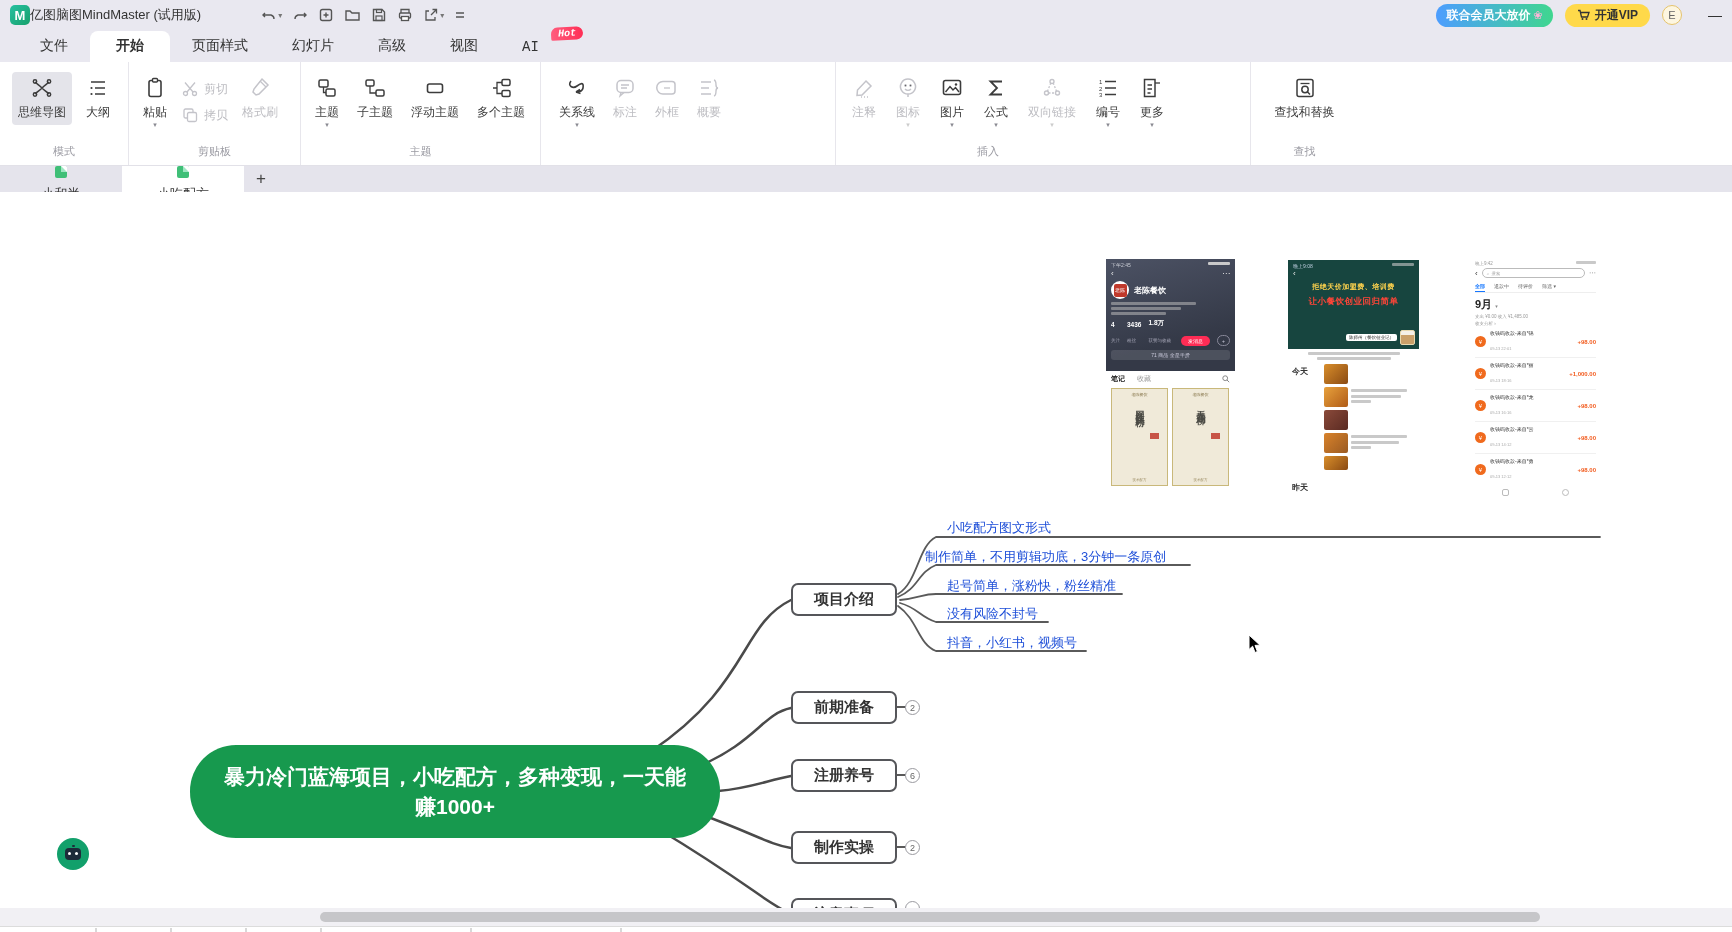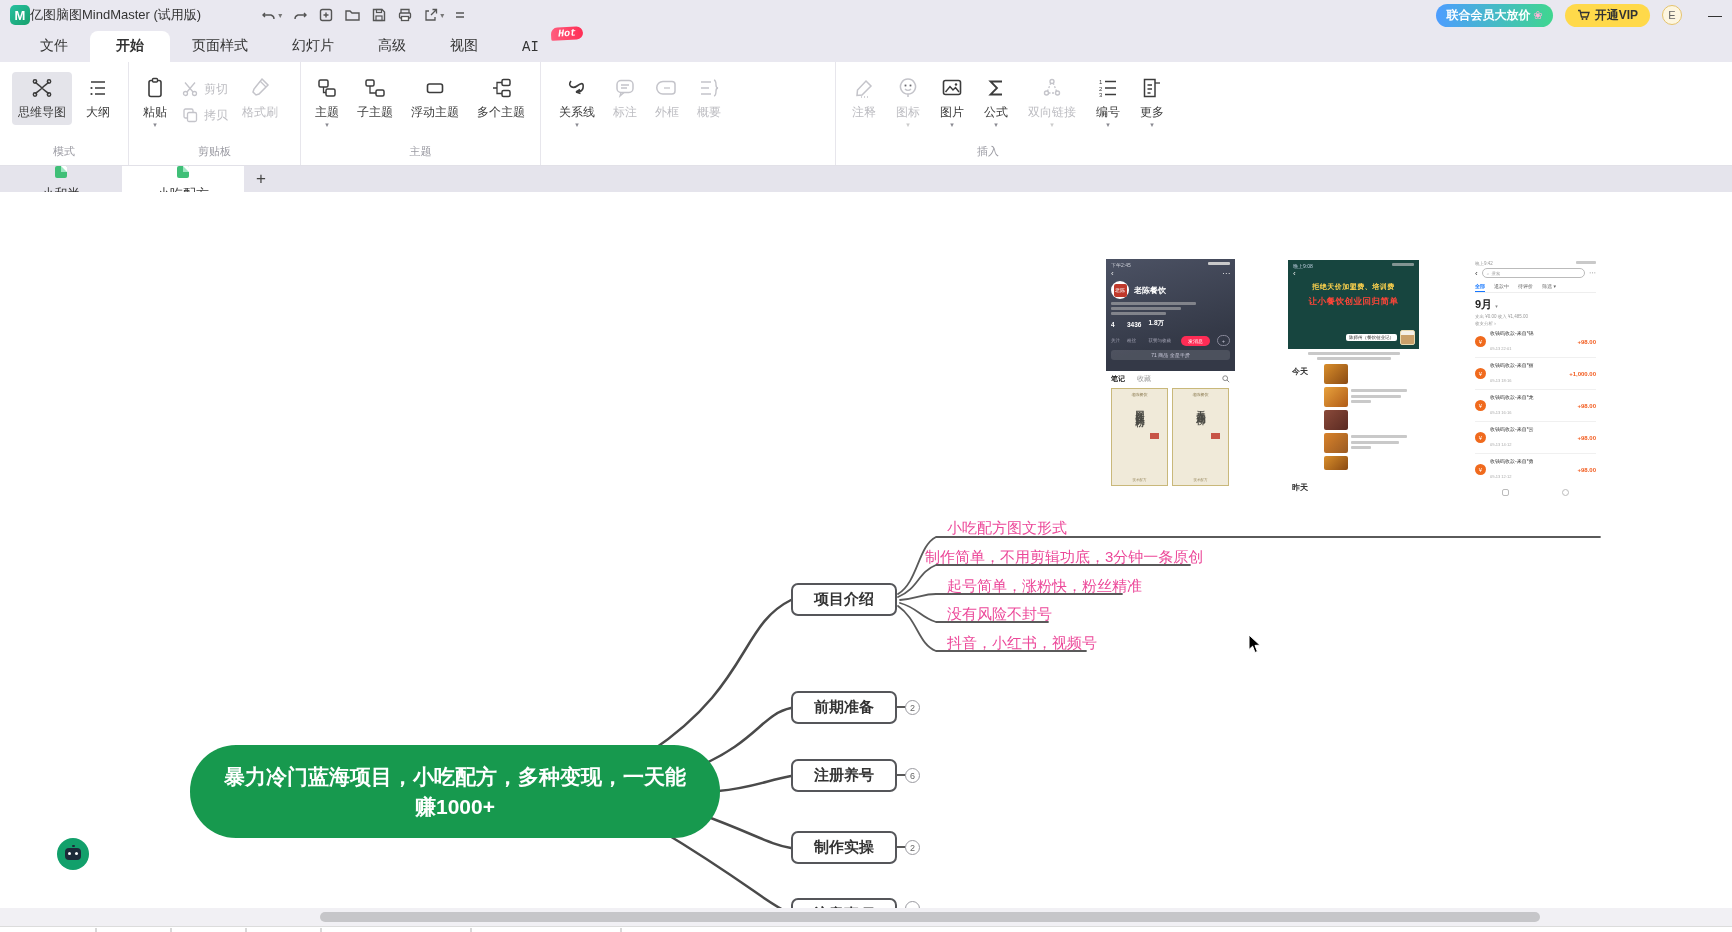--- a/index.html
+++ b/index.html
@@ -62,21 +62,21 @@
   
   .canvas { position:absolute; left:0; top:192px; width:1732px; height:716px; background:#fff; }
   #wires { position:absolute; left:0; top:0; width:1732px; height:932px; z-index:10; pointer-events:none; }
 
   .central-node { position:absolute; left:190px; top:745px; width:530px; height:93px; background:#17994e; border-radius:46px; display:flex; align-items:center; justify-content:center; z-index:20; }
   .central-node span { display:block; width:462px; text-align:center; color:#fff; font-weight:bold; font-size:21px; line-height:30px; }
 
   .topic { position:absolute; width:106px; height:33px; background:#fff; border:2px solid #55565a; border-radius:7px; display:flex; align-items:center; justify-content:center; font-size:15px; font-weight:bold; color:#333; z-index:20; }
   .badge { position:absolute; width:15px; height:15px; border:1px solid #9a9aa0; border-radius:50%; background:#fff; color:#666; font-size:9px; display:flex; align-items:center; justify-content:center; z-index:20; }
 
-  .subtopic { position:absolute; font-size:15px; color:#ec4899; z-index:12; white-space:nowrap; }
+  .subtopic { position:absolute; font-size:13px; color:#1d4ed8; z-index:12; white-space:nowrap; }
 
   .overlay-word { position:absolute; left:742px; top:768px; z-index:30; font-size:52px; font-weight:900; letter-spacing:3px; color:#fff; -webkit-text-stroke:4px #000; paint-order:stroke fill; white-space:nowrap; }
 
   
   .shot { position:absolute; z-index:8; overflow:hidden; }
   .bar { background:#c9c9c9; border-radius:1px; }
   .gbar { background:#b9b9b9; border-radius:1px; }
 
   
   .s1 { left:1106px; top:259px; width:129px; height:231px; background:#fff; }
@@ -458,20 +458,32 @@
             <path d="M4.5 3.5 H15 V20.5 H4.5 Z" stroke="#3c3c3c" fill="none" stroke-width="1.5"></path>
             <path d="M7.5 9 H12 M7.5 13 H12 M7.5 17 H10.5" stroke="#3c3c3c" stroke-width="1.3"></path>
             <path d="M15 7 H20" stroke="#3c3c3c" stroke-width="1.3"></path>
           </svg>
         <span class="rlb">更多</span>
         <span class="rcaret">▾</span>
       </div>
       <div class="rcaption" style="left:-110px;">插入</div>
     </div>
 
+    <div class="rgroup" style="width:108px; justify-content:center;">
+      <div class="rbtn">
+        <svg width="24" height="24" viewBox="0 0 24 24">
+            <rect x="4" y="3.5" width="16" height="17" rx="2" stroke="#3c3c3c" fill="none" stroke-width="1.5"></rect>
+            <path d="M7.5 7.5 H16.5" stroke="#3c3c3c" stroke-width="1.3"></path>
+            <circle cx="12" cy="13.5" r="3.2" stroke="#3c3c3c" fill="#fff" stroke-width="1.5"></circle>
+            <path d="M14.3 15.8 L17 18.5" stroke="#3c3c3c" stroke-width="1.5"></path>
+          </svg>
+        <span class="rlb">查找和替换</span>
+      </div>
+      <div class="rcaption">查找</div>
+    </div>
 
   </div>
 
   <div class="doctabs">
     <div class="dtab">
       <span class="docicon"></span>
       <span>小和尚</span>
       <span class="dot-unsaved"></span>
     </div>
     <div class="dtab active">

